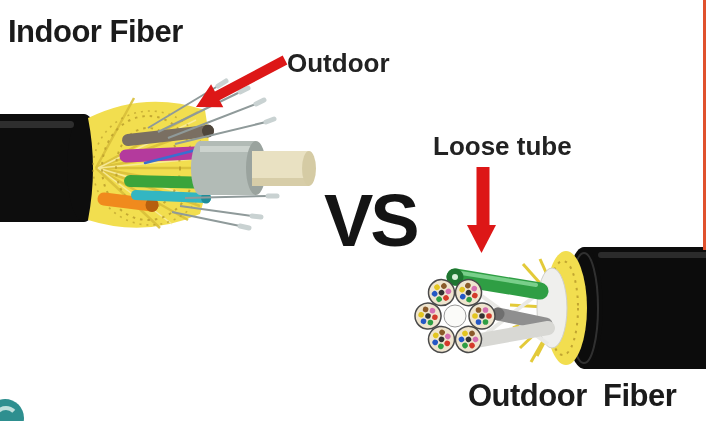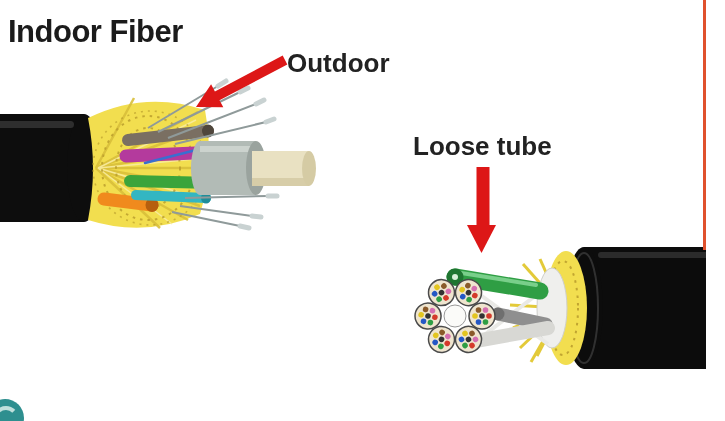--- a/index.html
+++ b/index.html
@@ -5,21 +5,21 @@
   html,body{margin:0;padding:0;background:#fff;}
   #stage{
     position:relative;width:706px;height:421px;background:#ffffff;
     overflow:hidden;font-family:"Liberation Sans",sans-serif;
   }
   .label{position:absolute;color:#1b1b1b;white-space:pre;line-height:1;}
   .title{font-weight:800;font-size:31px;letter-spacing:-0.5px;}
   .callout{font-weight:600;font-size:26px;color:#222;}
   #indoor-title{left:8px;top:16px;}
   #kevlar-label{left:287px;top:50px;}
-  #loose-tube-label{left:413px;top:133px;}
+  #loose-tube-label{left:433px;top:133px;}
   #outdoor-title{left:468px;top:380px;}
   #vs-label{
     left:324px;top:184px;font-size:74px;font-weight:900;color:#141414;
     letter-spacing:-3px;
   }
   #illustration{position:absolute;left:0;top:0;}
   #watermark{
     position:absolute;left:-14px;top:399px;width:38px;height:38px;
     border-radius:50%;background:#2e8f8f;
   }
@@ -183,22 +183,24 @@
     <g>
       <rect x="476.5" y="167" width="13" height="60" fill="#dd1717"></rect>
       <polygon points="467,225 496,225 481.5,253" fill="#dd1717"></polygon>
     </g>
   </svg>
 
   <div class="label title" id="indoor-title">Indoor Fiber</div>
 
   <div class="label callout" id="kevlar-label">Outdoor</div>
 
+  <div class="label" id="vs-label">VS</div>
 
   <div class="label callout" id="loose-tube-label">Loose tube</div>
 
+  <div class="label title" id="outdoor-title">Outdoor  Fiber</div>
 
   <div id="watermark">
     <div class="inner"></div>
   </div>
   <div id="right-edge-strip"></div>
 
 </div>
 
 </body></html>

